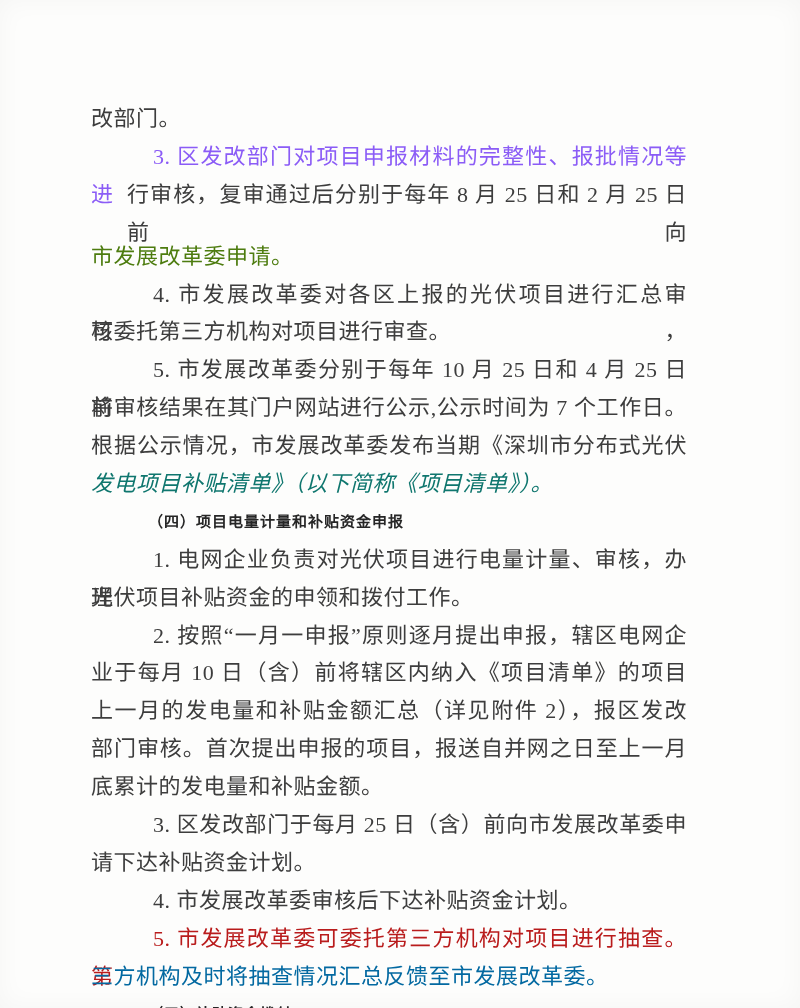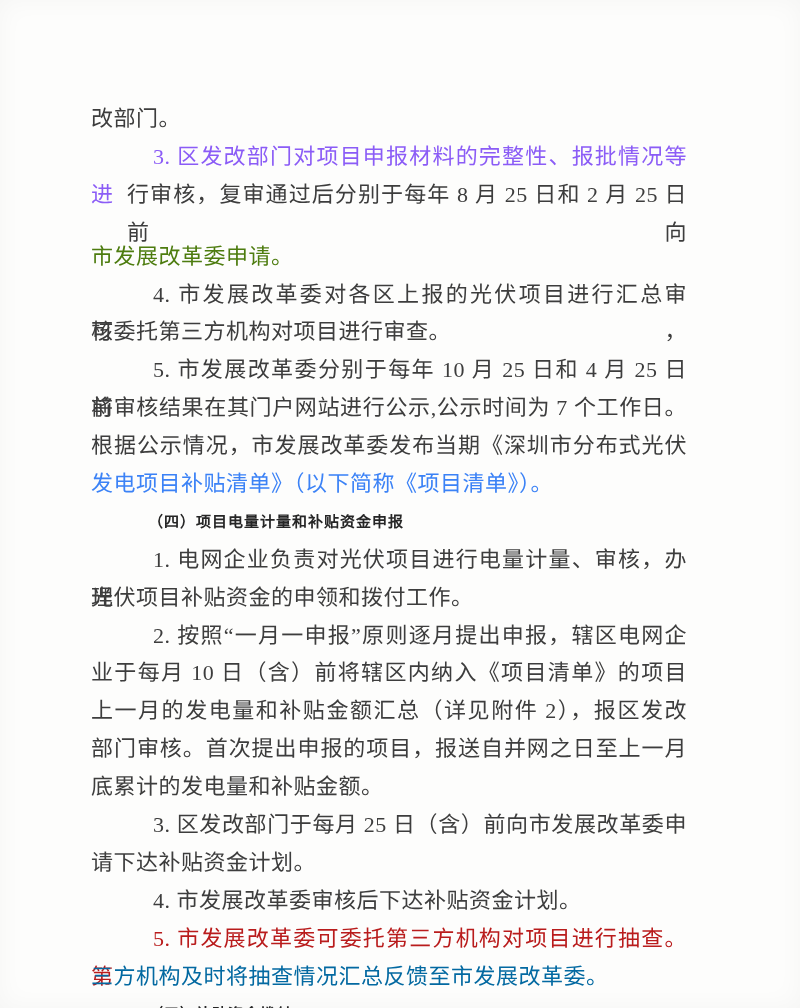--- a/index.html
+++ b/index.html
@@ -58,21 +58,21 @@
   <div class="textblock">
       <div class="line" style="color: rgb(61, 61, 61);">改部门。</div>
       <div class="line justify indent" style="color: #8b5cf6;">3. 区发改部门对项目申报材料的完整性、报批情况等进</div>
       <div class="line justify" style="color: rgb(61, 61, 61); margin-left: 36px;">行审核，复审通过后分别于每年 8 月 25 日和 2 月 25 日前向</div>
       <div class="line" style="color: #4d7c0f; margin-top: 24px;">市发展改革委申请。</div>
       <div class="line justify indent" style="color: rgb(61, 61, 61);">4. 市发展改革委对各区上报的光伏项目进行汇总审核，</div>
       <div class="line" style="color: rgb(61, 61, 61);">可委托第三方机构对项目进行审查。</div>
       <div class="line justify indent" style="color: rgb(61, 61, 61);">5. 市发展改革委分别于每年 10 月 25 日和 4 月 25 日前</div>
       <div class="line justify" style="color: rgb(61, 61, 61);">将审核结果在其门户网站进行公示,公示时间为 7 个工作日。</div>
       <div class="line justify" style="color: rgb(61, 61, 61);">根据公示情况，市发展改革委发布当期《深圳市分布式光伏</div>
-      <div class="line" style="color: #3b82f6;">发电项目补贴清单》（以下简称《项目清单》）。</div>
+      <div class="line" style="color: #0f766e; font-style: italic;">发电项目补贴清单》（以下简称《项目清单》）。</div>
       <div class="line heading indent" style="color: rgb(38, 38, 38);">（四）项目电量计量和补贴资金申报</div>
       <div class="line justify indent" style="color: rgb(61, 61, 61);">1. 电网企业负责对光伏项目进行电量计量、审核，办理</div>
       <div class="line" style="color: rgb(61, 61, 61);">光伏项目补贴资金的申领和拨付工作。</div>
       <div class="line justify indent" style="color: rgb(61, 61, 61);">2. 按照“一月一申报”原则逐月提出申报，辖区电网企</div>
       <div class="line justify" style="color: rgb(61, 61, 61);">业于每月 10 日（含）前将辖区内纳入《项目清单》的项目</div>
       <div class="line justify" style="color: rgb(61, 61, 61);">上一月的发电量和补贴金额汇总（详见附件 2），报区发改</div>
       <div class="line justify" style="color: rgb(61, 61, 61);">部门审核。首次提出申报的项目，报送自并网之日至上一月</div>
       <div class="line" style="color: rgb(61, 61, 61);">底累计的发电量和补贴金额。</div>
       <div class="line justify indent" style="color: rgb(61, 61, 61);">3. 区发改部门于每月 25 日（含）前向市发展改革委申</div>
       <div class="line" style="color: rgb(61, 61, 61);">请下达补贴资金计划。</div>

